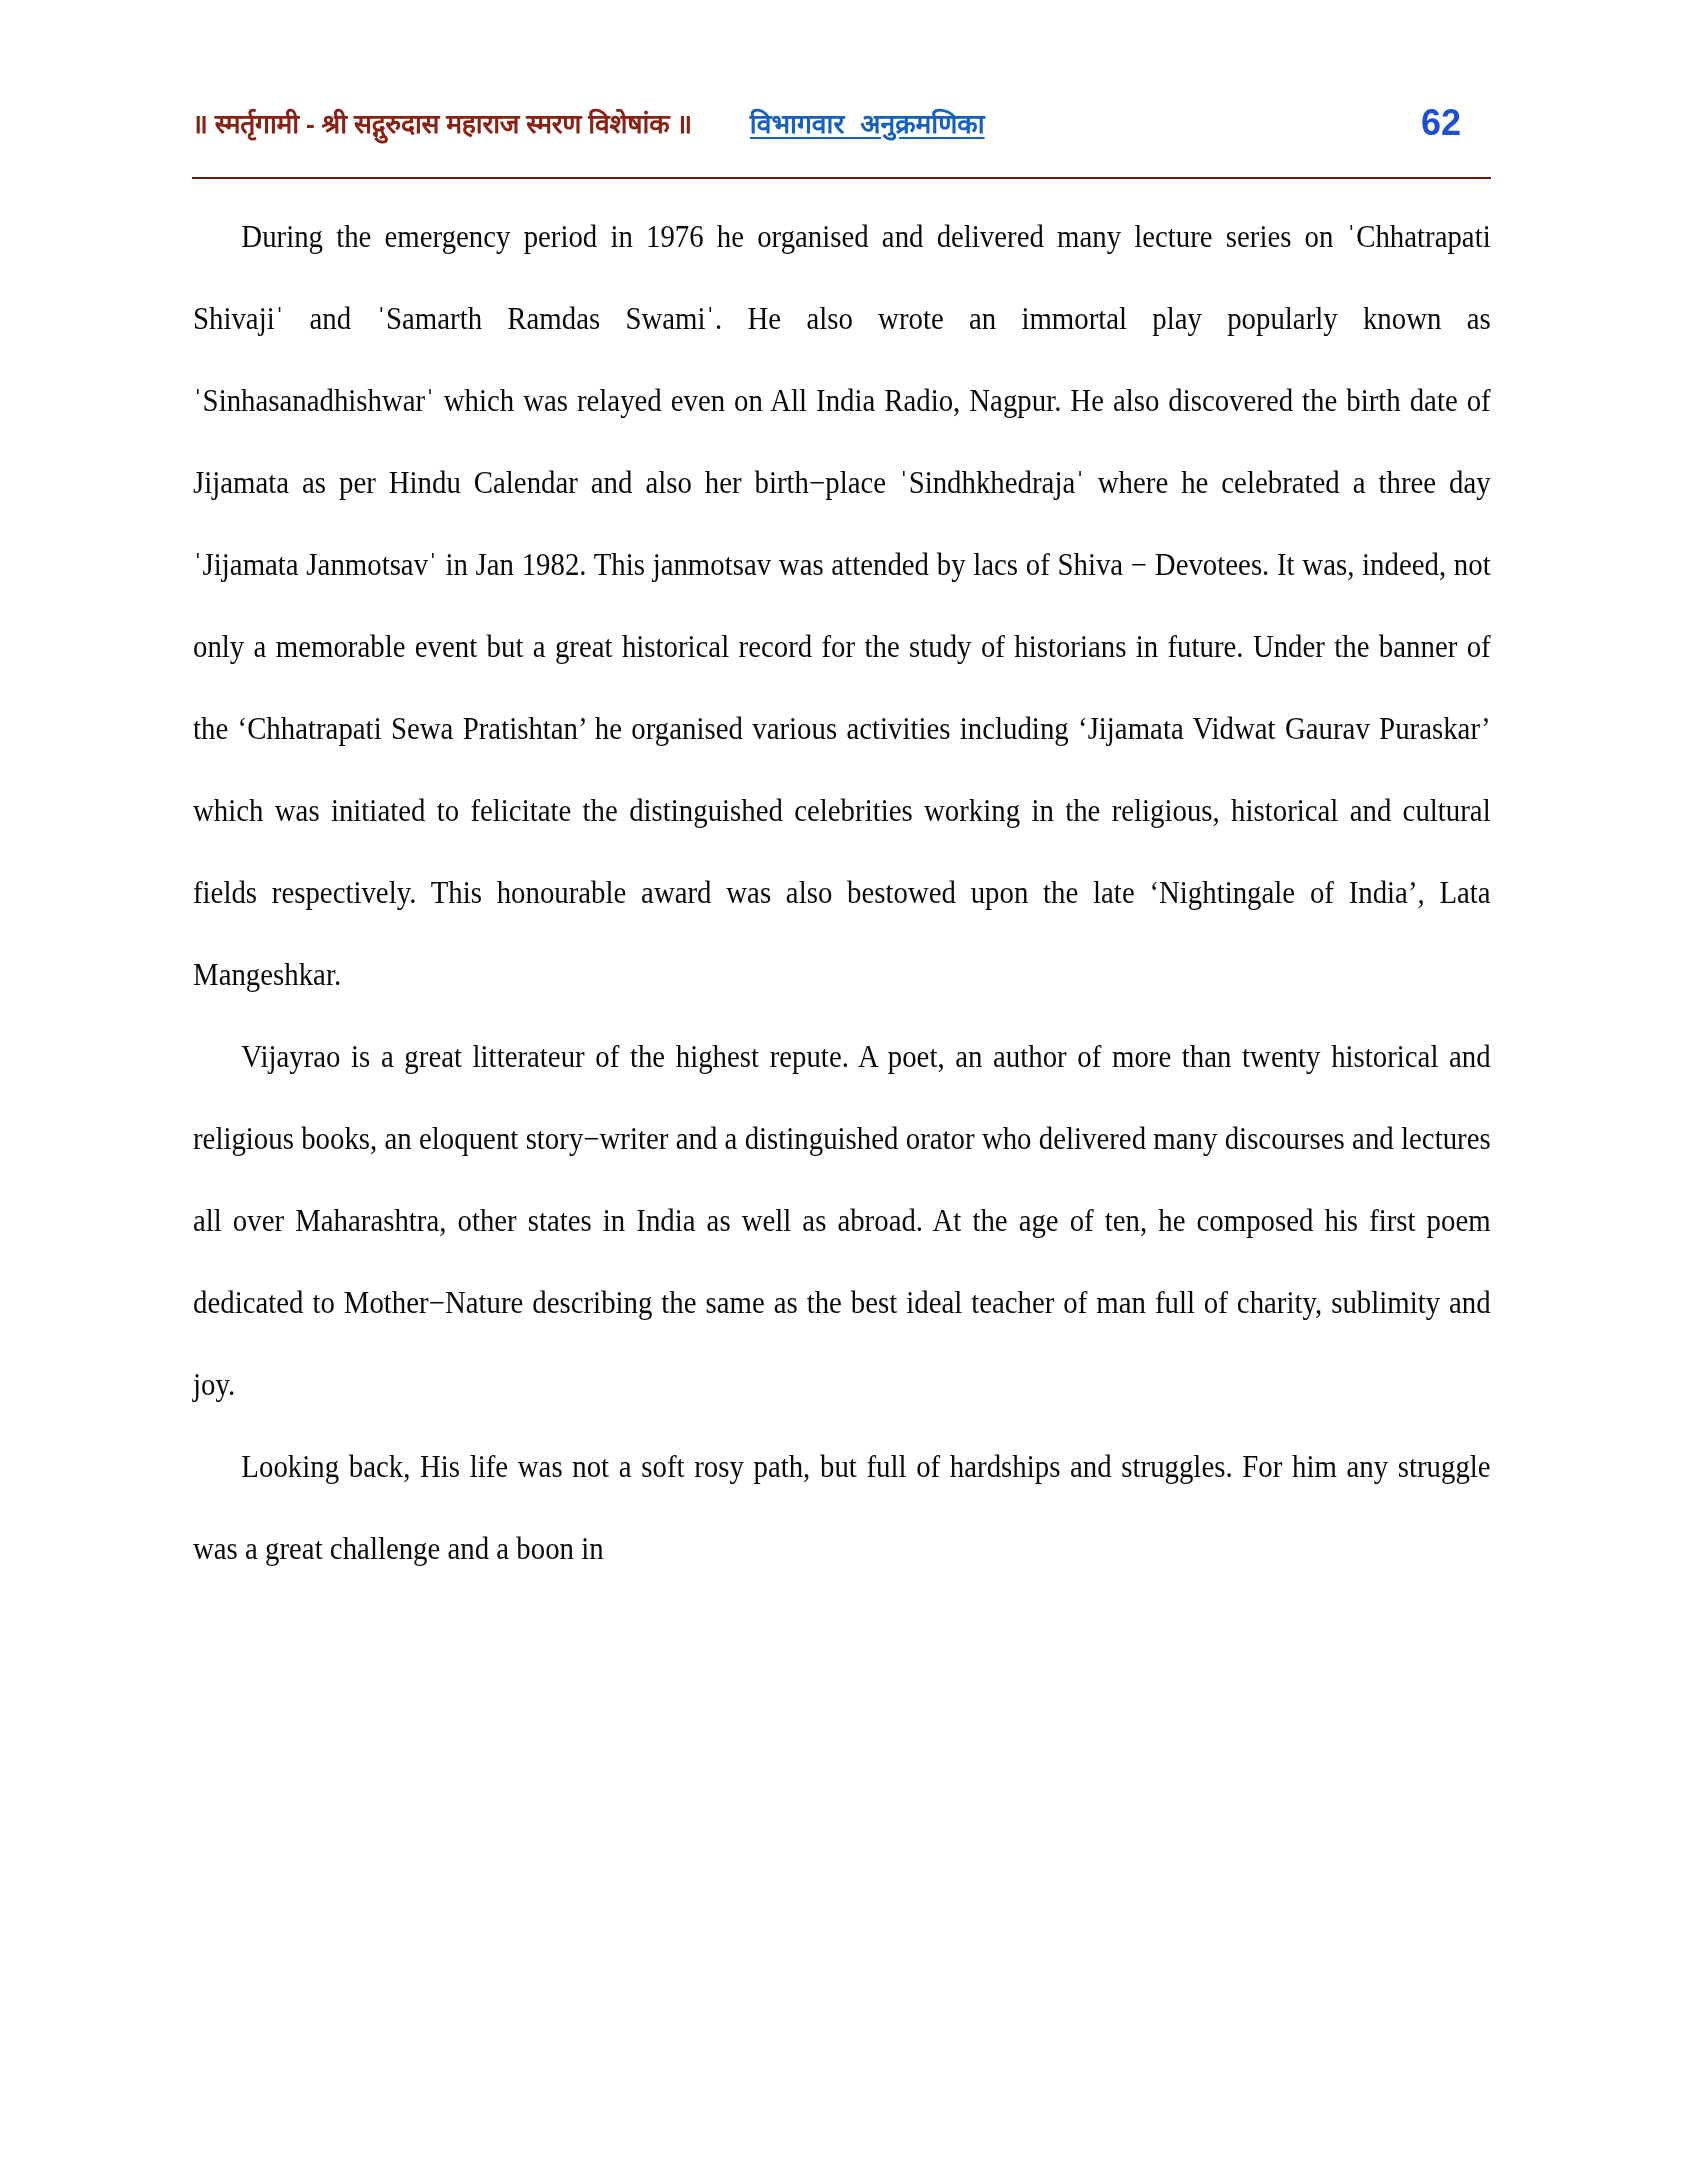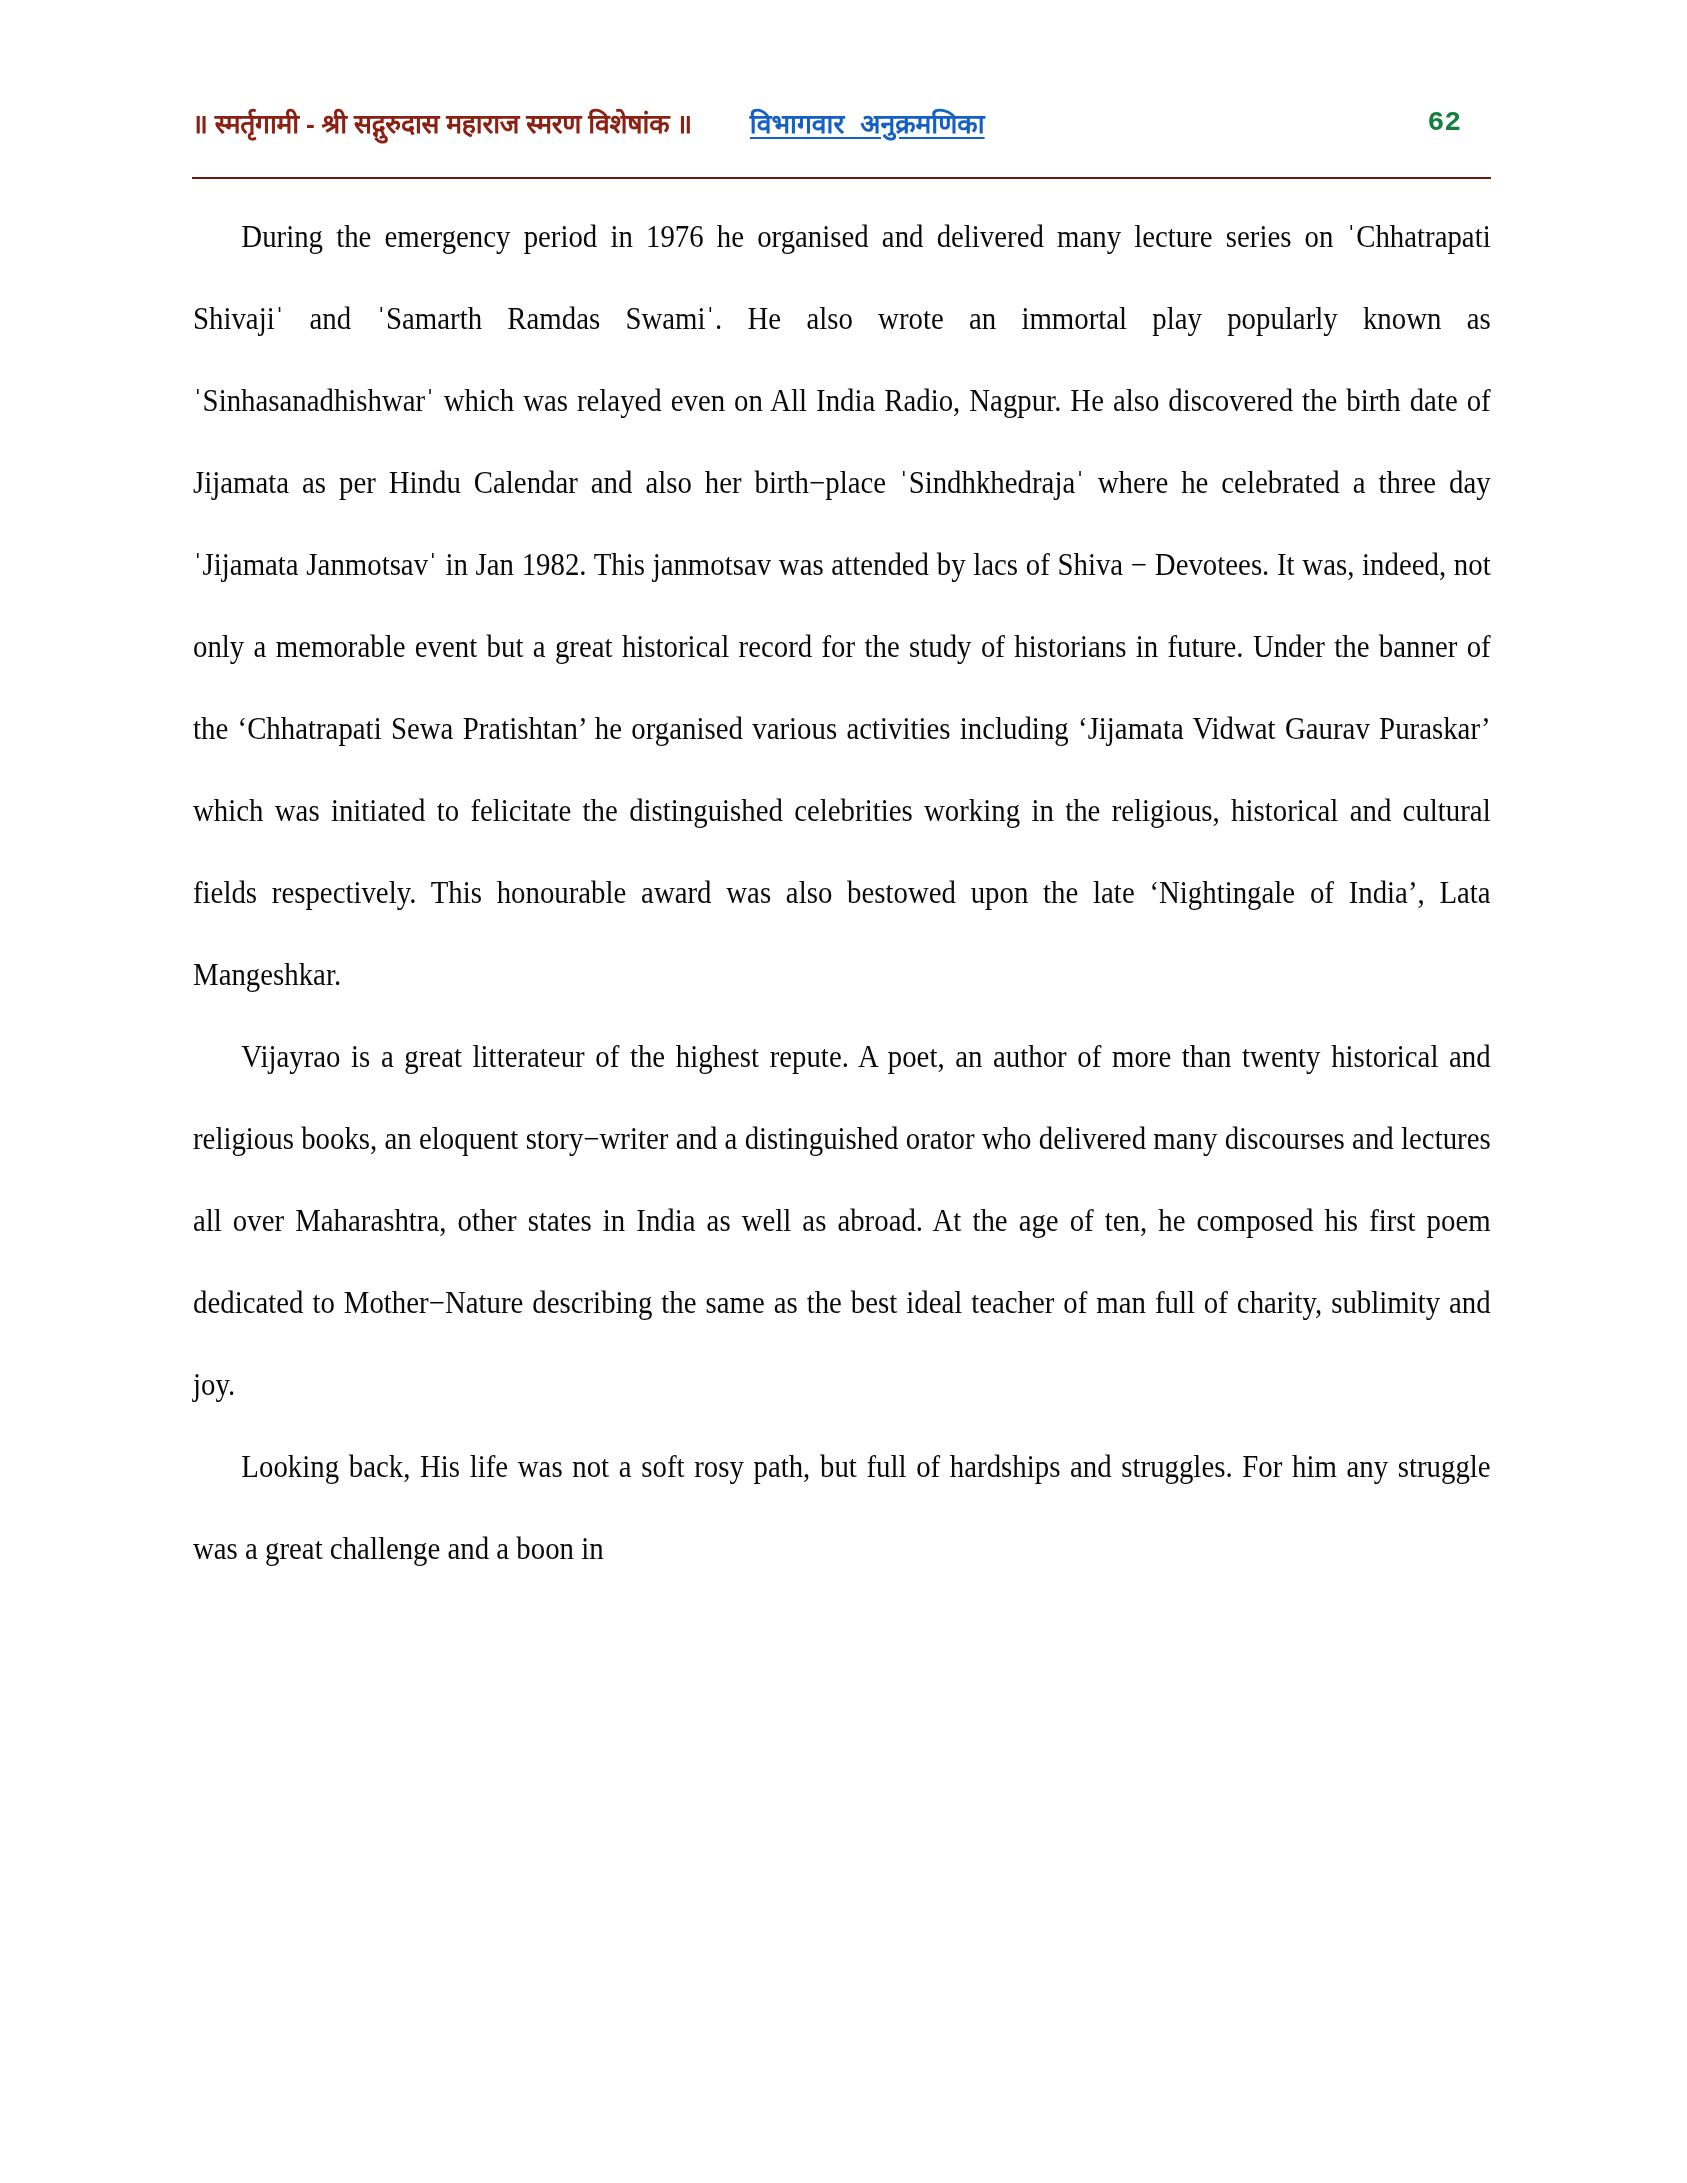--- a/index.html
+++ b/index.html
@@ -44,23 +44,23 @@
     font-size: 26.5px;
     font-weight: bold;
     text-decoration: underline;
     text-underline-offset: 4px;
     margin-left: 58px;
     white-space: nowrap;
     cursor: pointer;
   }
 
   .header-pagenum {
-    color: #15803d;
-    font-family: Liberation Mono, monospace;
-    font-size: 28px;
+    color: #1d4ed8;
+    font-family: Liberation Sans, sans-serif;
+    font-size: 36px;
     font-weight: bold;
     margin-left: auto;
     padding-right: 28px;
   }
 
   .header-rule {
     position: absolute;
     left: 192px;
     top: 177px;
     width: 1299px;

